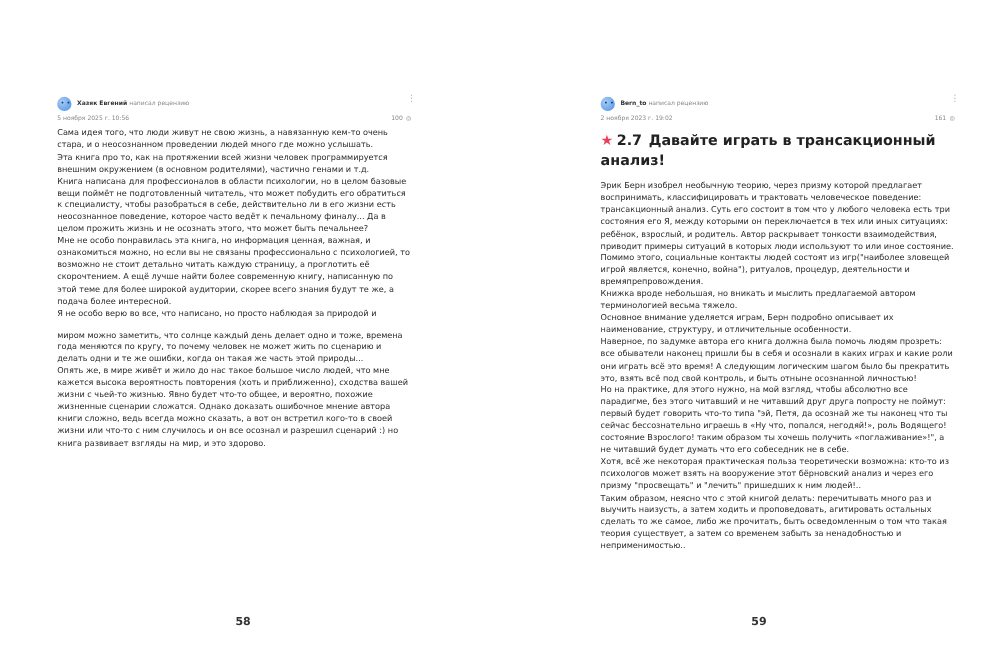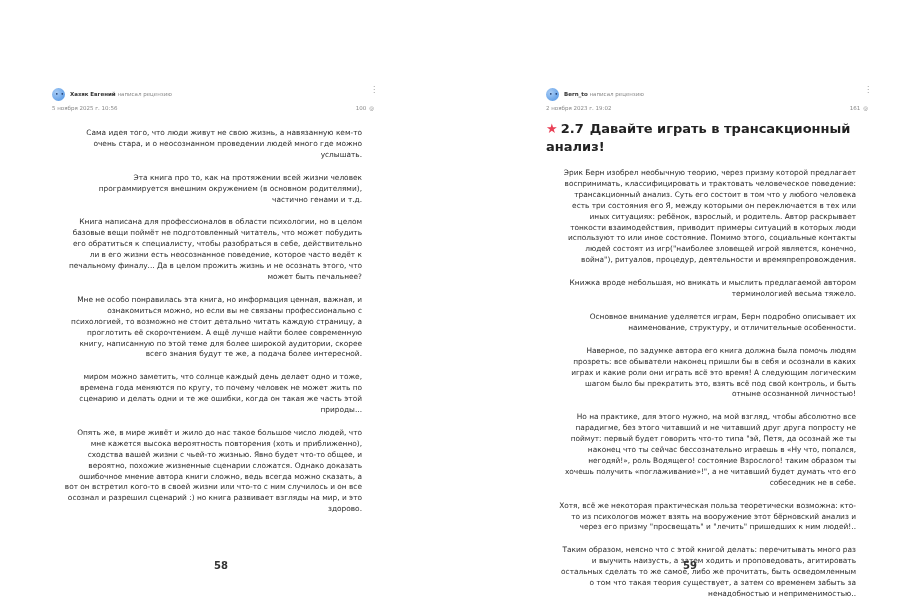--- a/index.html
+++ b/index.html
@@ -21,21 +21,21 @@
     .author-action { color: #888; }
     .date { position: absolute; left: 0; top: 17px; font-size: 5.5px; color: #888; white-space: nowrap; }
     .kebab { position: absolute; right: 0; top: 0; font-size: 8px; color: #999; line-height: 4px; width: 4px; text-align: center; }
     .views { position: absolute; right: 0; top: 17px; font-size: 5.5px; color: #888; white-space: nowrap; }
     .views .eye { margin-left: 3px; }
 
     .title { margin: 4px 0 8px 0; font-size: 13px; font-weight: bold; line-height: 18px; color: #222; }
     .title .star { color: #e94056; margin-right: 3px; }
     .title .rating { margin-right: 6px; }
 
-    .body p { margin: 12px; font-size: 7.4px; line-height: 10.9px; color: #2b2b2b; text-align: right; }
+    .body p { margin: 0; font-size: 7.4px; line-height: 10.9px; color: #2b2b2b; text-align: left; }
     .body p.gap { margin-top: 9px; }
 
     .page-num { position: absolute; top: 560px; font-size: 10px; font-weight: bold; color: #333;
                 font-family: "DejaVu Sans", sans-serif; }
     #page-left .page-num { left: 214px; text-align: right; }
     #page-right .page-num { left: 233px; }
   </style>
 </head>
 <body>
 
@@ -53,20 +53,21 @@
       <div class="kebab">⋮</div>
       <div class="views">
         <span>100</span><span class="eye">◎</span>
       </div>
     </div>
     <div class="body">
       <p>Сама идея того, что люди живут не свою жизнь, а навязанную кем-то очень стара, и о неосознанном проведении людей много где можно услышать.</p>
       <p>Эта книга про то, как на протяжении всей жизни человек программируется внешним окружением (в основном родителями), частично генами и т.д.</p>
       <p>Книга написана для профессионалов в области психологии, но в целом базовые вещи поймёт не подготовленный читатель, что может побудить его обратиться к специалисту, чтобы разобраться в себе, действительно ли в его жизни есть неосознанное поведение, которое часто ведёт к печальному финалу... Да в целом прожить жизнь и не осознать этого, что может быть печальнее?</p>
       <p>Мне не особо понравилась эта книга, но информация ценная, важная, и ознакомиться можно, но если вы не связаны профессионально с психологией, то возможно не стоит детально читать каждую страницу, а проглотить её скорочтением. А ещё лучше найти более современную книгу, написанную по этой теме для более широкой аудитории, скорее всего знания будут те же, а подача более интересной.</p>
+      <p>Я не особо верю во все, что написано, но просто наблюдая за природой и</p>
       <p class="gap">миром можно заметить, что солнце каждый день делает одно и тоже, времена года меняются по кругу, то почему человек не может жить по сценарию и делать одни и те же ошибки, когда он такая же часть этой природы...</p>
       <p>Опять же, в мире живёт и жило до нас такое большое число людей, что мне кажется высока вероятность повторения (хоть и приближенно), сходства вашей жизни с чьей-то жизнью. Явно будет что-то общее, и вероятно, похожие жизненные сценарии сложатся. Однако доказать ошибочное мнение автора книги сложно, ведь всегда можно сказать, а вот он встретил кого-то в своей жизни или что-то с ним случилось и он все осознал и разрешил сценарий :) но книга развивает взгляды на мир, и это здорово.</p>
     </div>
   </div>
   <div class="page-num">58</div>
 </div>
 
 <div class="page" id="page-right">
   <div class="review">
     <div class="rev-header">

